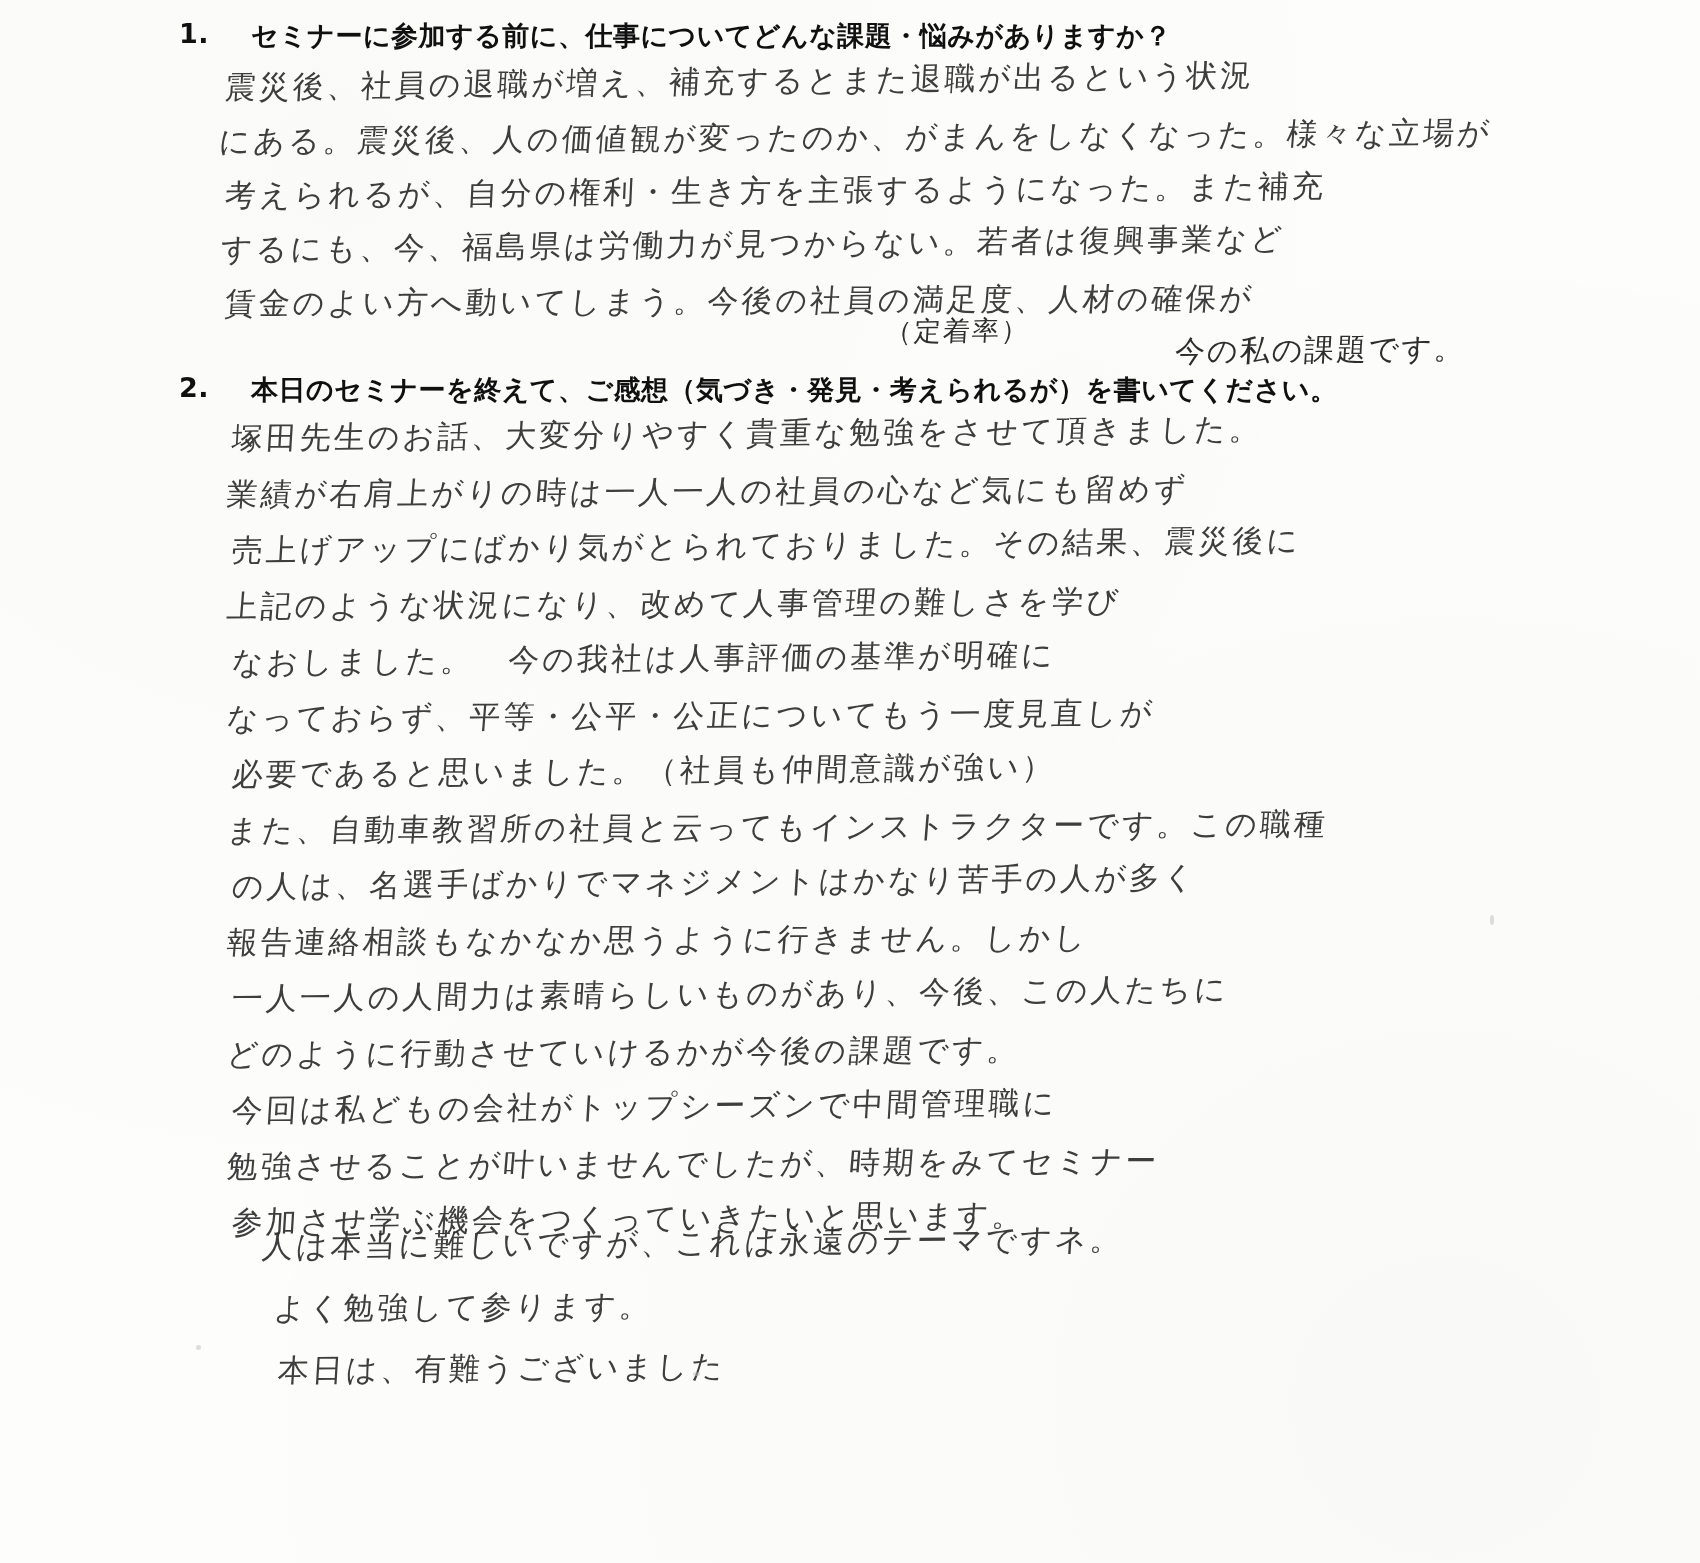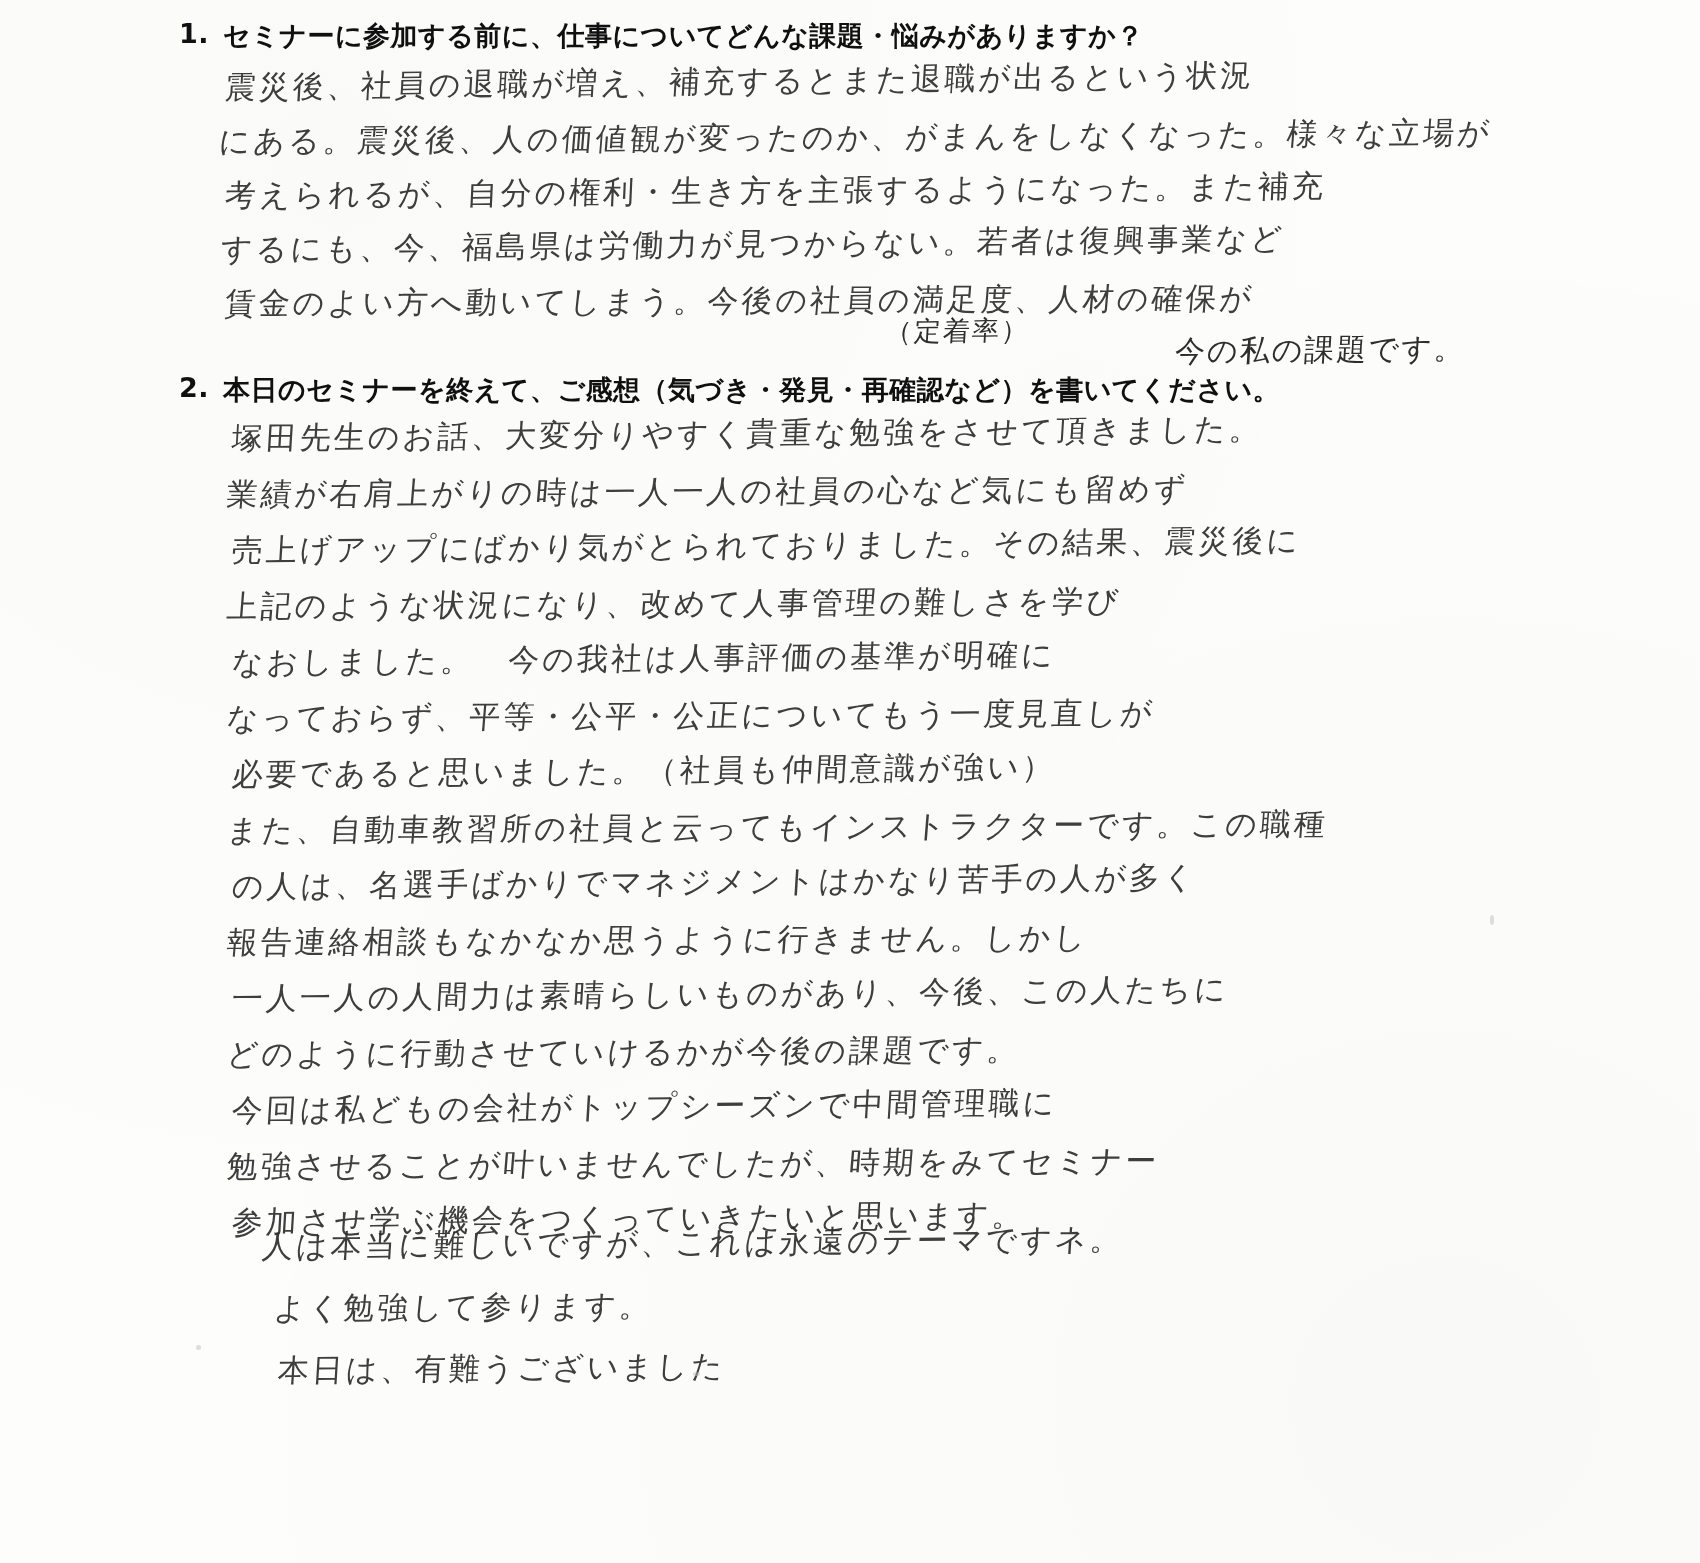--- a/index.html
+++ b/index.html
@@ -45,20 +45,21 @@
     font-family: "DejaVu Sans", "Liberation Sans", sans-serif;
   }
   .q-num {
     font-weight: bold;
     font-size: 27px;
     min-width: 34px;
     text-align: right;
   }
   .q-text {
     font-weight: bold;
+    margin-left: 28px;
   }
 
   #question-1 { left: 175px; top: 18px; }
   #question-2 { left: 175px; top: 372px; }
 
   .answer-block {
     position: absolute;
     color: #2b2b2b;
   }
   .hw-line {
@@ -142,21 +143,21 @@
     <div class="hw-line">考えられるが、自分の権利・生き方を主張するようになった。また補充</div>
     <div class="hw-line">するにも、今、福島県は労働力が見つからない。若者は復興事業など</div>
     <div class="hw-line">賃金のよい方へ動いてしまう。今後の社員の満足度、人材の確保が</div>
   </div>
 
   <div class="annotation-paren" id="annotation-teichakuritsu">（定着率）</div>
   <div class="annotation-paren" id="annotation-kadai">今の私の課題です。</div>
 
   <div class="question" id="question-2">
     <span class="q-num">2.</span>
-    <span class="q-text">本日のセミナーを終えて、ご感想（気づき・発見・再確認など）を書いてください。</span>
+    <span class="q-text">本日のセミナーを終えて、ご感想（気づき・発見・考えられるが）を書いてください。</span>
   </div>
 
   <div class="answer-block" id="answer-2">
     <div class="hw-line">塚田先生のお話、大変分りやすく貴重な勉強をさせて頂きました。</div>
     <div class="hw-line">業績が右肩上がりの時は一人一人の社員の心など気にも留めず</div>
     <div class="hw-line">売上げアップにばかり気がとられておりました。その結果、震災後に</div>
     <div class="hw-line">上記のような状況になり、改めて人事管理の難しさを学び</div>
     <div class="hw-line">なおしました。　今の我社は人事評価の基準が明確に</div>
     <div class="hw-line">なっておらず、平等・公平・公正についてもう一度見直しが</div>
     <div class="hw-line">必要であると思いました。（社員も仲間意識が強い）</div>

